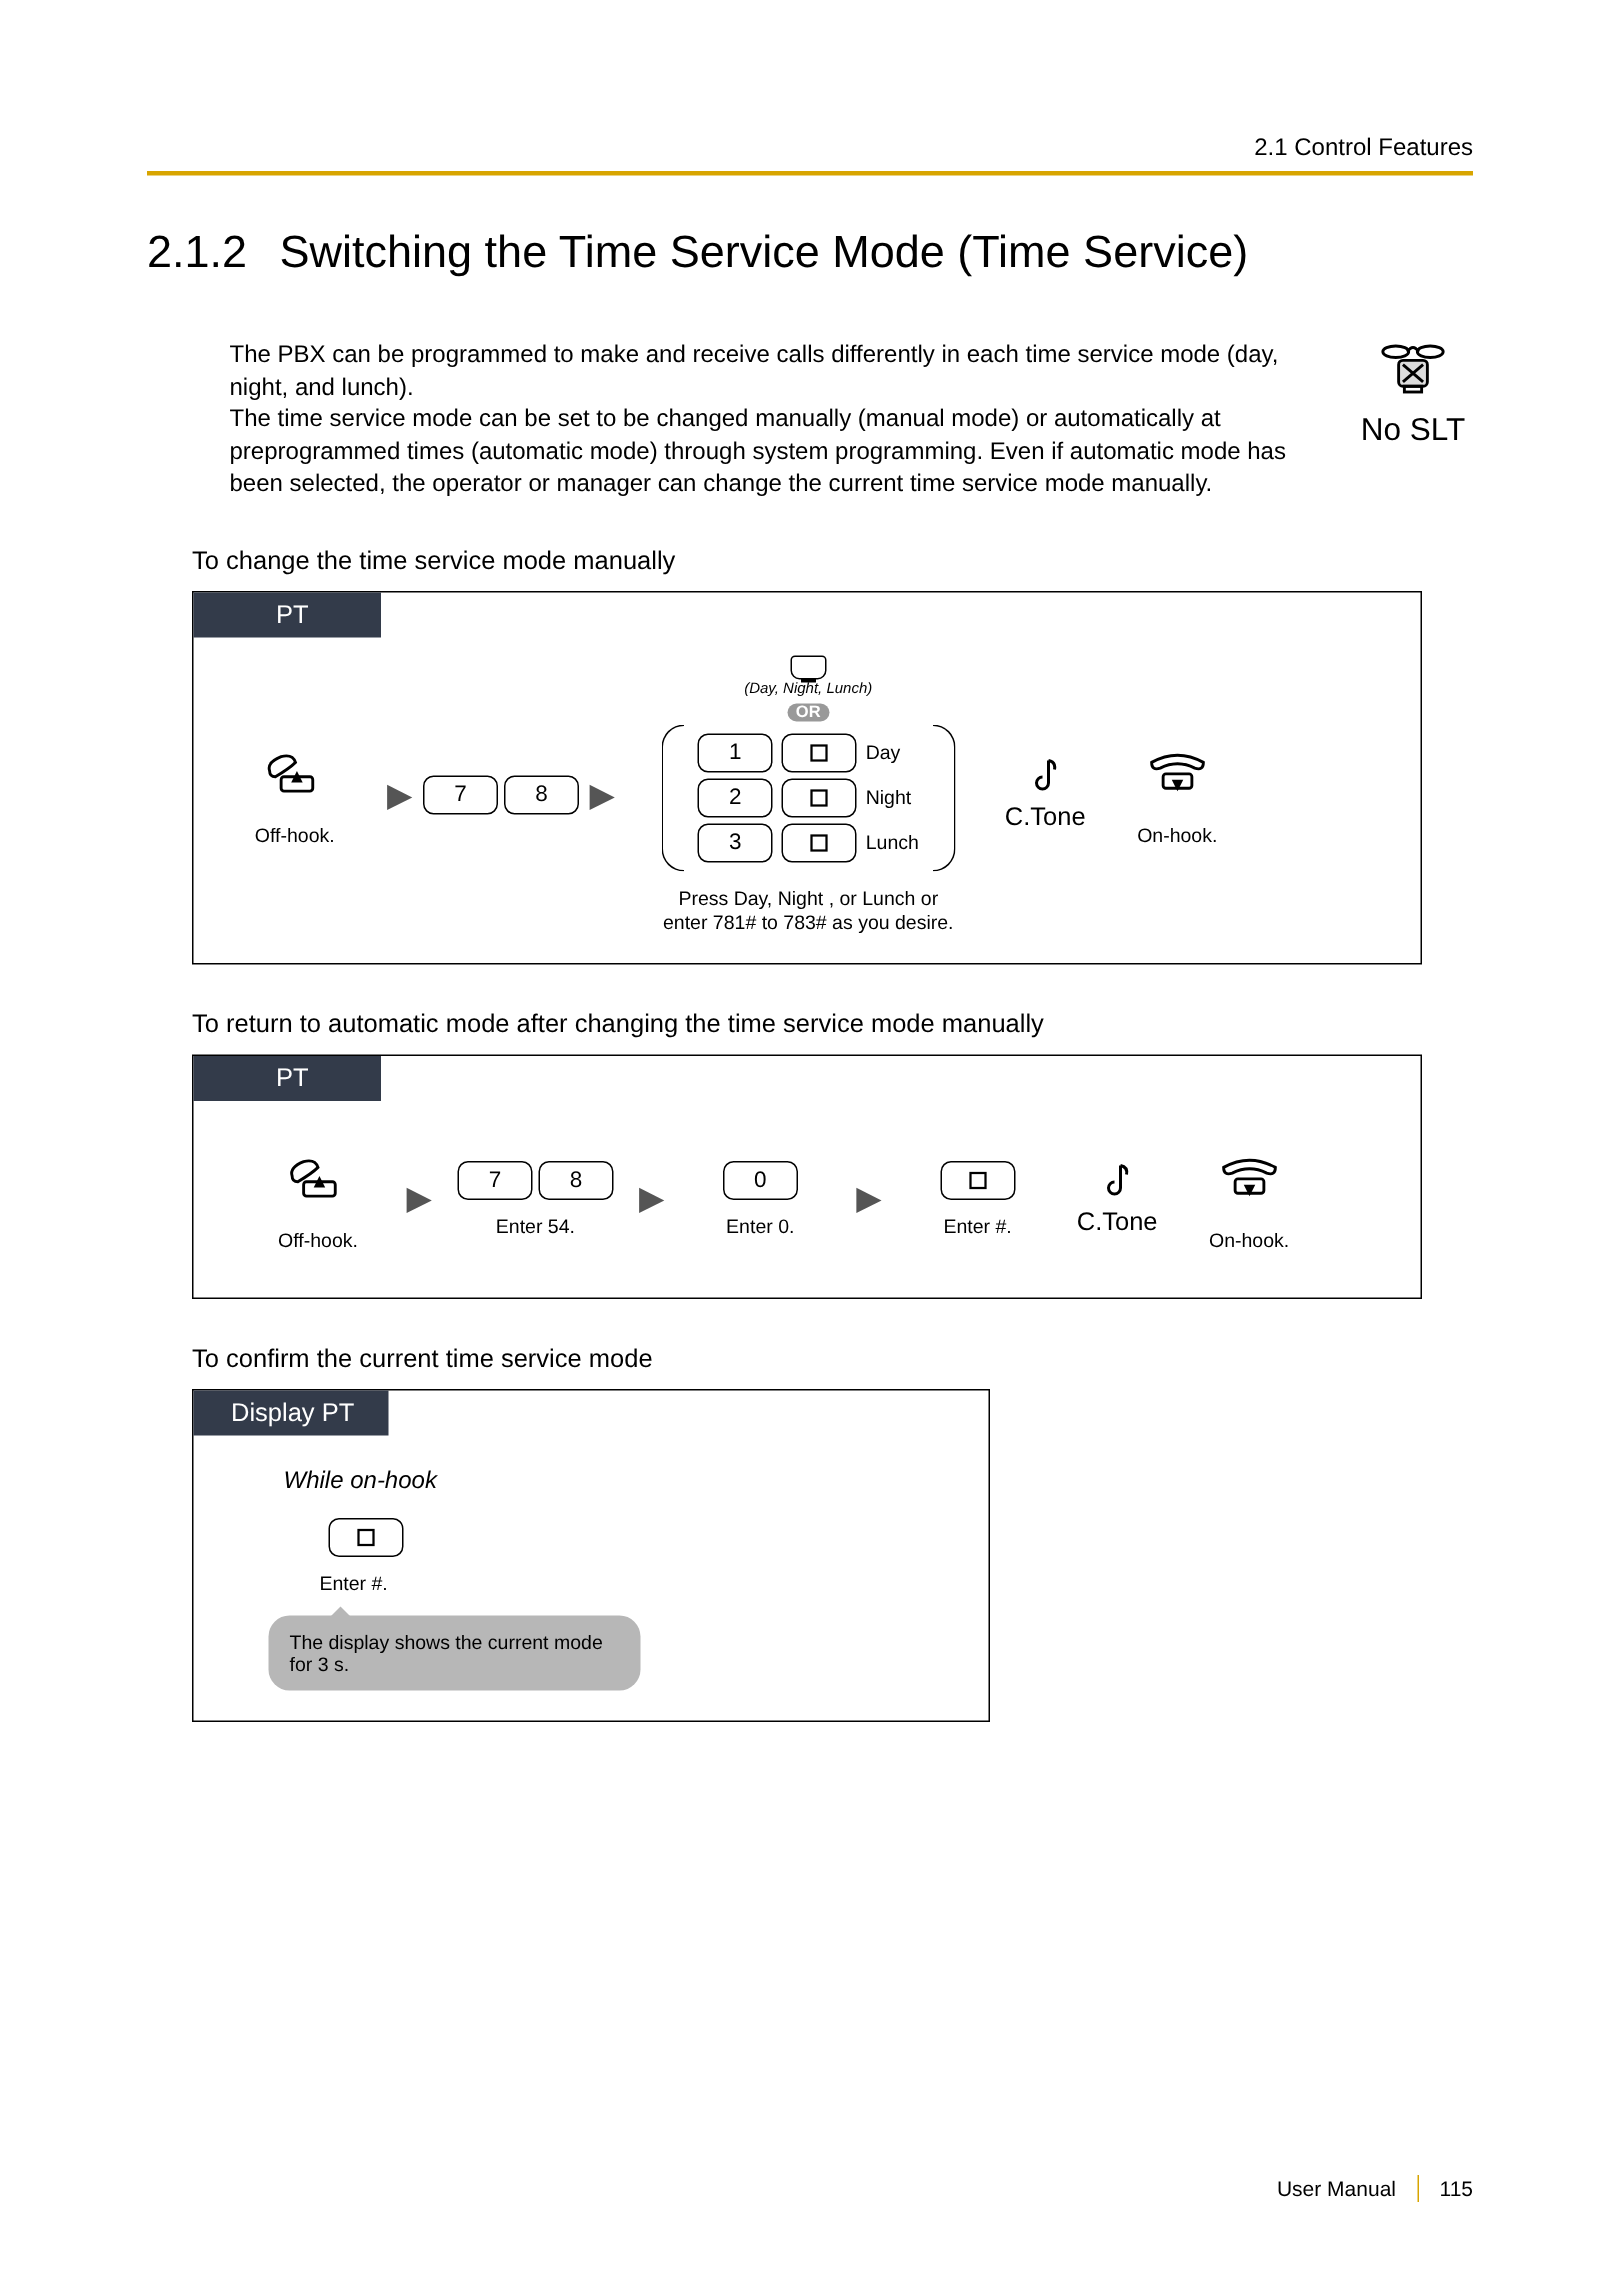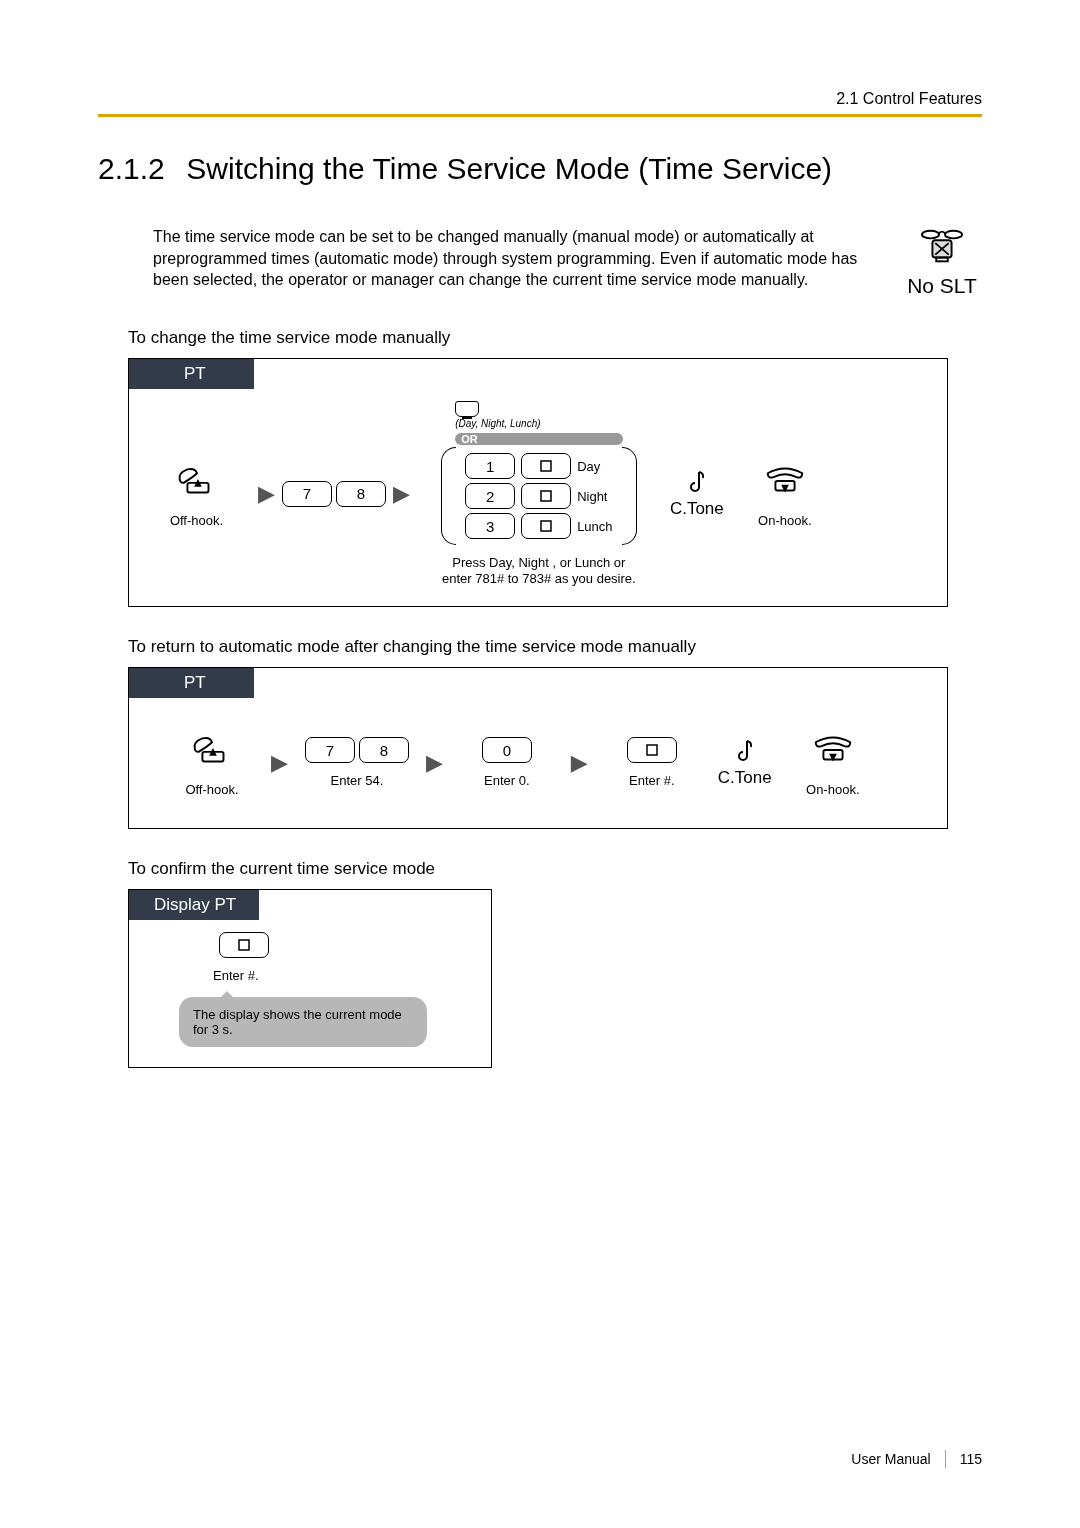--- a/index.html
+++ b/index.html
@@ -55,21 +55,21 @@
     margin:30px 0 10px 30px;
   }
 
   
   .proc{
     margin:0 0 25px 30px;
     border:1px solid #000;
     box-sizing:border-box;
   }
   .proc.wide{width:820px;}
-  .proc.narrow{width:364px;}
+  .proc.narrow{width:532px;}
   .tab{
     display:inline-block;
     background:var(--tabbg);
     color:#fff;
     font-size:17px;
     padding:5px 14px 5px 55px;
     width:125px;
     box-sizing:border-box;
   }
   .tab.dp{width:130px;padding-left:25px;}
@@ -87,21 +87,21 @@
   .arrow{font-size:22px;color:#555;padding:0 6px;}
   .keybtn{
     display:inline-flex;align-items:center;justify-content:center;
     min-width:36px;height:24px;
     border:1.5px solid #000;border-radius:7px;
     font-size:15px;background:#fff;
     padding:0 6px;
   }
   .hash-svg{width:14px;height:14px;}
 
-  .multiopt-wrap{display:flex;flex-direction:column;}
+  .multiopt-wrap{display:flex;flex-direction:column;align-items:center;}
   .multiopt-top{font-size:10px;font-style:italic;margin-bottom:2px;}
   .multiopt-or{font-size:11px;font-weight:bold;background:#999;color:#fff;border-radius:8px;padding:0 6px;margin:2px 0;}
   .optrow{display:flex;align-items:center;gap:6px;font-size:13px;}
   
   .bracket-rounded{
     position:relative;padding:6px 10px;
   }
   .bracket-rounded .paren{
     position:absolute;top:0;bottom:0;width:14px;
   }
@@ -144,20 +144,21 @@
   <div class="header-line">2.1 Control Features</div>
   <div class="top-rule"></div>
 
   <h1 class="section">
     <span class="secnum">2.1.2</span>
     <span>Switching the Time Service Mode (Time Service)</span>
   </h1>
 
   <div class="intro-block">
     <div class="intro-text">
+      <div>The PBX can be programmed to make and receive calls differently in each time service mode (day, night, and lunch).</div>
       <div>The time service mode can be set to be changed manually (manual mode) or automatically at preprogrammed times (automatic mode) through system programming. Even if automatic mode has been selected, the operator or manager can change the current time service mode manually.</div>
     </div>
     <div class="noslt">
       <span>
         <svg class="icon-lg" viewBox="0 0 48 40">
           <ellipse cx="12" cy="8" rx="9" ry="4" fill="none" stroke="#000" stroke-width="2"></ellipse>
           <ellipse cx="36" cy="8" rx="9" ry="4" fill="none" stroke="#000" stroke-width="2"></ellipse>
           <path d="M20 8 Q24 2 28 8" fill="none" stroke="#000" stroke-width="2"></path>
           <rect x="14" y="14" width="20" height="18" rx="3" fill="#ddd" stroke="#000" stroke-width="2"></rect>
           <line x1="17" y1="17" x2="31" y2="29" stroke="#000" stroke-width="2"></line>
@@ -337,20 +338,21 @@
 
       </div>
     </div>
   </div>
 
   <div class="subhead">To confirm the current time service mode</div>
 
   <div class="proc narrow">
     <div class="tab dp">Display PT</div>
     <div class="proc-body">
+      <div class="while-onhook">While on-hook</div>
 
       <div class="col" style="align-items:flex-start;margin-left:70px;">
         <span class="keybtn">
             <svg class="hash-svg" viewBox="0 0 14 14">
               <rect x="2" y="2" width="10" height="10" fill="none" stroke="#000" stroke-width="1.5"></rect>
             </svg>
           </span>
         <div class="caption" style="margin-left:-6px;">Enter #.</div>
       </div>
 

